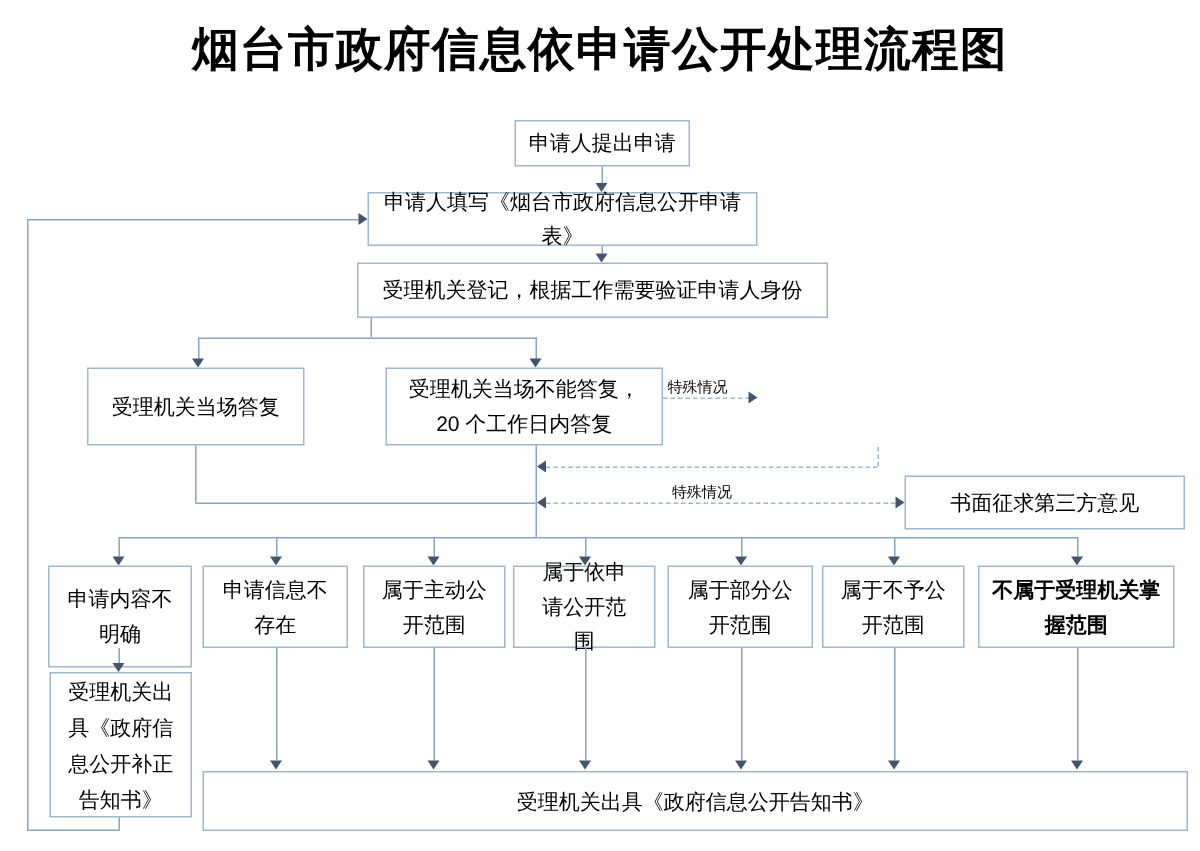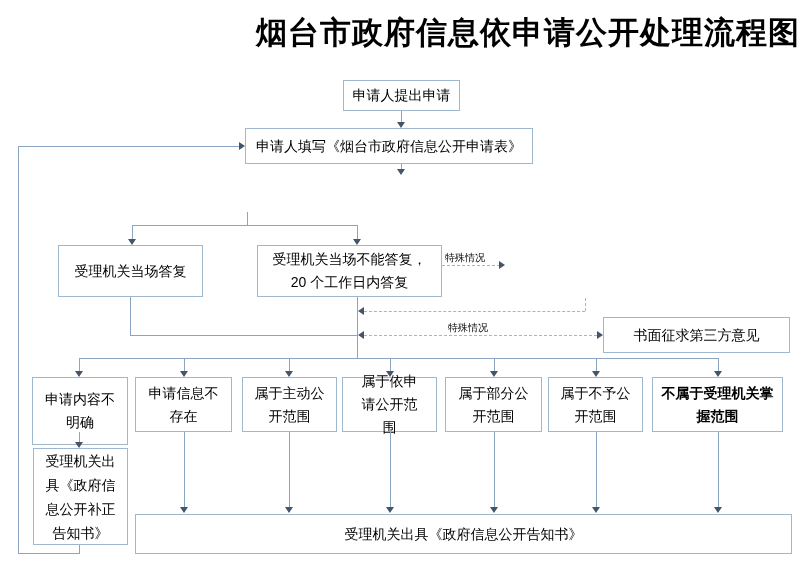--- a/index.html
+++ b/index.html
@@ -1,21 +1,21 @@
 <!DOCTYPE html>
 <html><head>
 <meta charset="utf-8">
 <style>
   html,body{margin:0;padding:0;background:#fff;}
   #canvas{
     position:relative;width:800px;height:567px;background:#fff;overflow:hidden;
     font-family:"Liberation Sans","DejaVu Sans",sans-serif;color:#000;
   }
   .title{
-    position:absolute;left:0;top:12px;width:800px;text-align:right;
+    position:absolute;left:0;top:12px;width:800px;text-align:center;
     font-family:"Liberation Serif","DejaVu Serif",serif;
     font-weight:700;font-size:31px;letter-spacing:1px;color:#000;
   }
   .box{
     position:absolute;border:1px solid #9fb8ce;background:#fff;
     display:flex;align-items:center;justify-content:center;text-align:center;
     font-size:14px;line-height:23px;box-sizing:border-box;padding:2px 8px;
   }
   .vl{position:absolute;width:1px;background:#8aa5bf;}
   .hl{position:absolute;height:1px;background:#8aa5bf;}
@@ -31,25 +31,26 @@
 
 <div id="canvas">
 
   <div class="title">烟台市政府信息依申请公开处理流程图</div>
 
   <div class="box" style="left:343px;top:80px;width:117px;height:31px;">申请人提出申请</div>
 
   <div class="vl" style="left:401px;top:111px;height:11px;"></div>
   <div class="arr-d" style="left:397px;top:122px;"></div>
 
-  <div class="box" style="left:245px;top:128px;width:288px;height:36px;">申请人填写《烟台市政府信息公开申请表》</div>
+  <div class="box" style="left:245px;top:128px;width:260px;height:36px;">申请人填写《烟台市政府信息公开申请表》</div>
 
   <div class="vl" style="left:401px;top:164px;height:5px;"></div>
   <div class="arr-d" style="left:397px;top:169px;"></div>
 
+  <div class="box" style="left:238px;top:175px;width:314px;height:37px;">受理机关登记，根据工作需要验证申请人身份</div>
 
   <div class="vl" style="left:247px;top:212px;height:13px;"></div>
   <div class="hl" style="left:132px;top:225px;width:226px;"></div>
   <div class="vl" style="left:132px;top:225px;height:15px;"></div>
   <div class="arr-d" style="left:128px;top:239px;"></div>
   <div class="vl" style="left:357px;top:225px;height:15px;"></div>
   <div class="arr-d" style="left:353px;top:239px;"></div>
 
   <div class="box" style="left:58px;top:245px;width:145px;height:52px;">受理机关当场答复</div>
 

